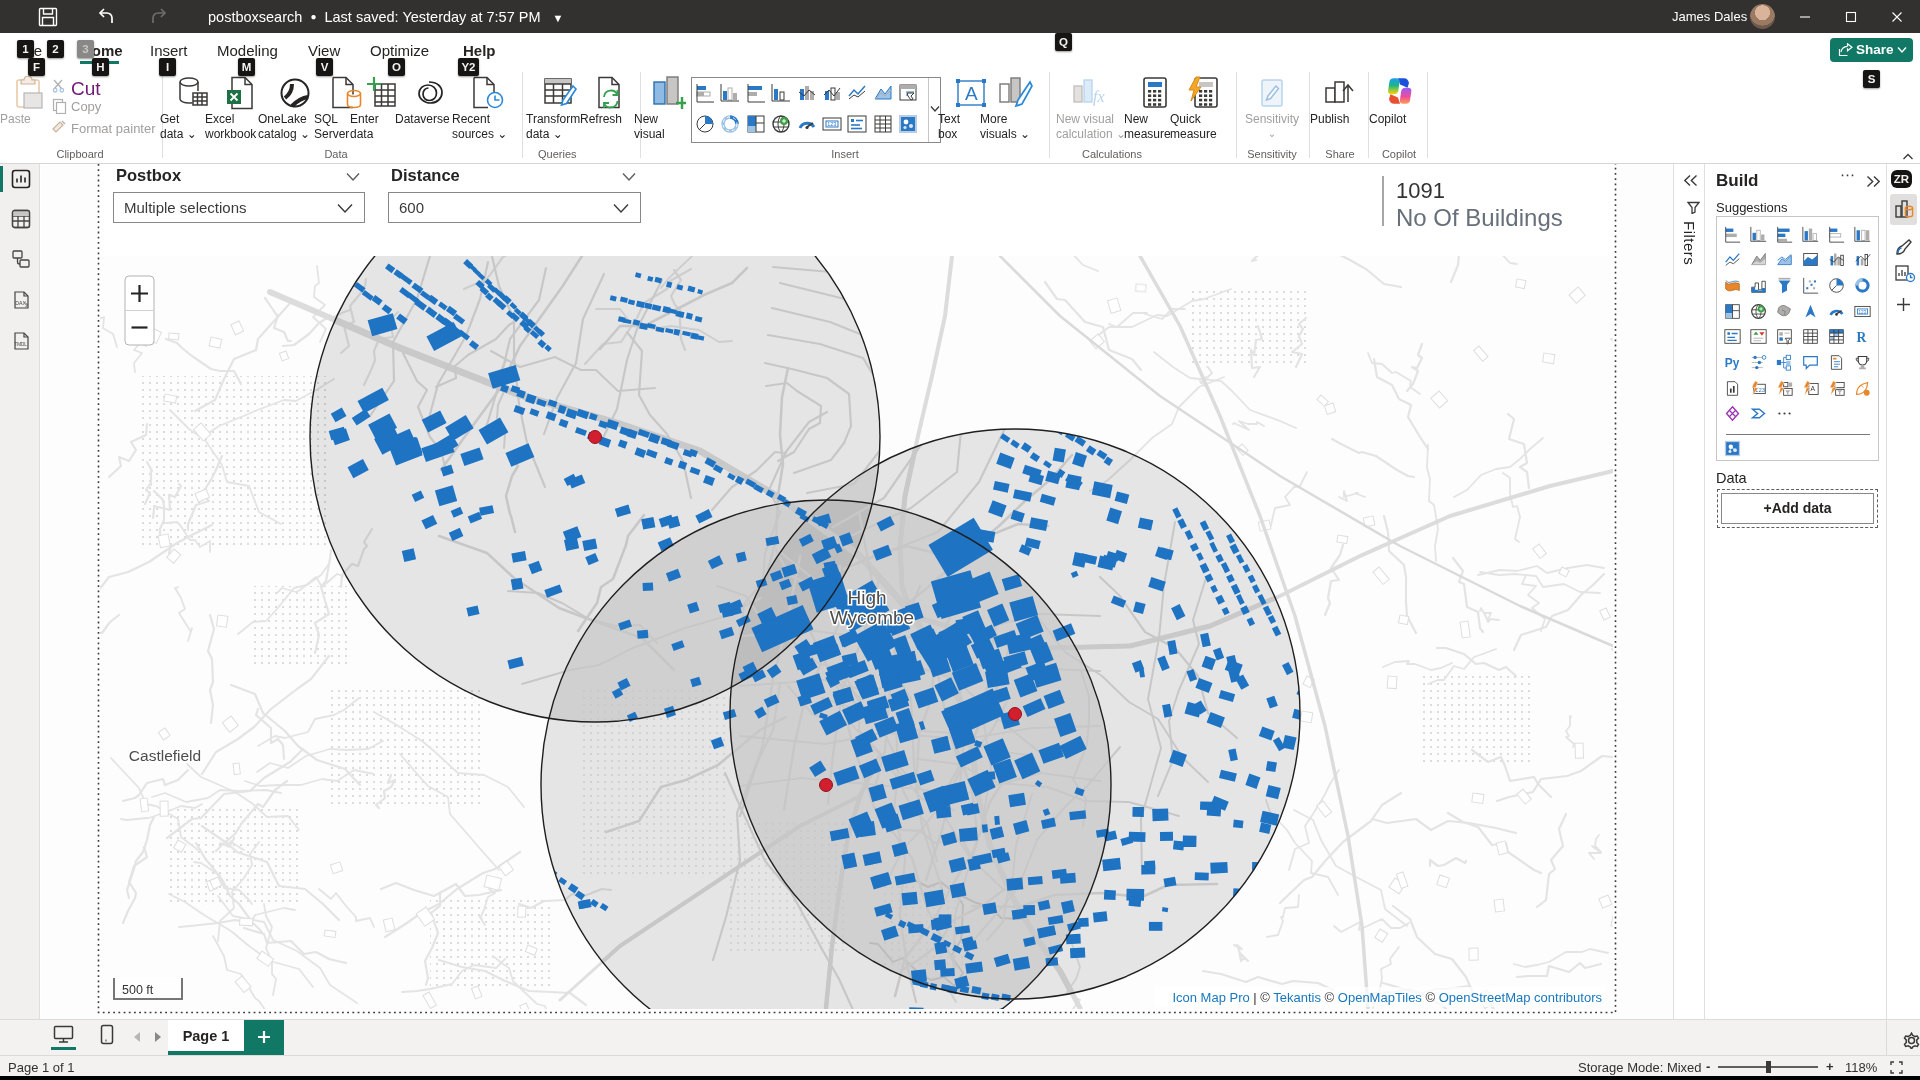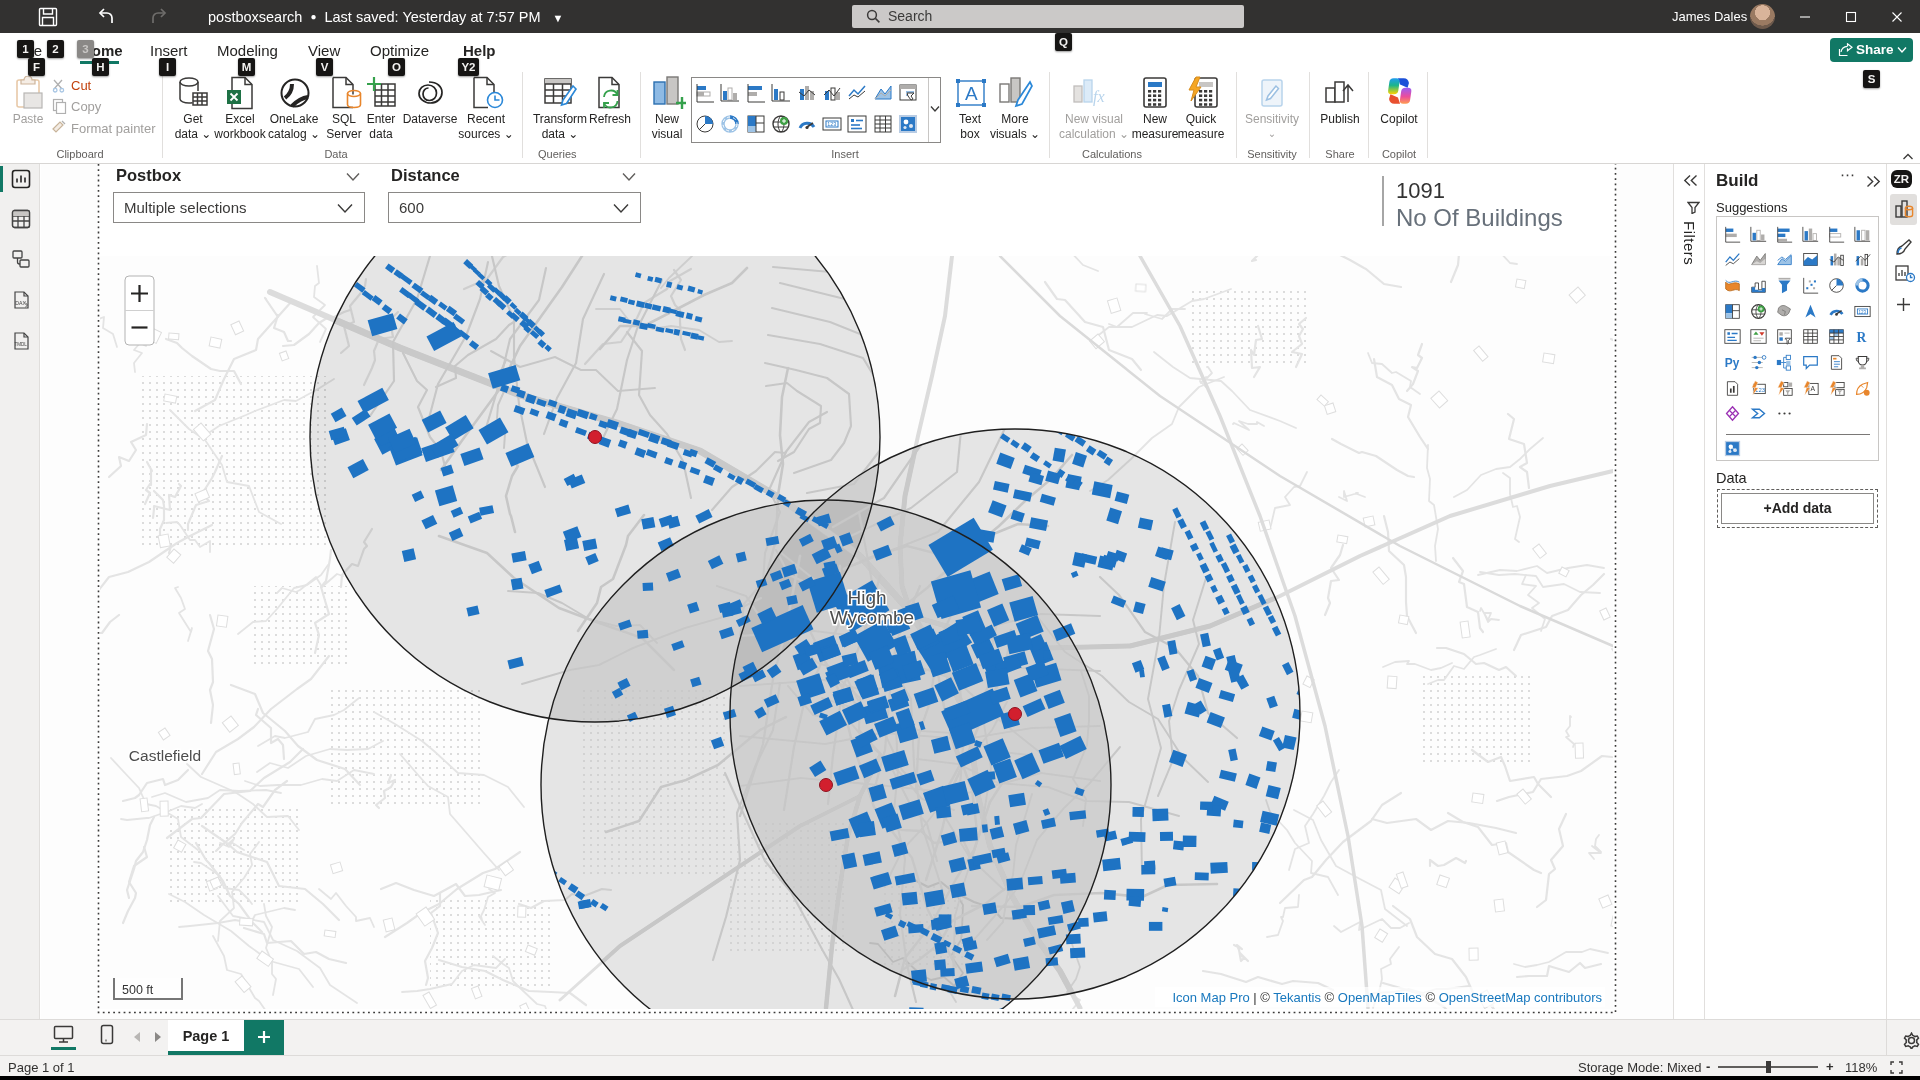--- a/index.html
+++ b/index.html
@@ -2,21 +2,21 @@
 <html><head><meta charset="utf-8"><style>
 *{margin:0;padding:0;box-sizing:border-box}
 html,body{width:1920px;height:1080px;overflow:hidden;font-family:"Liberation Sans",sans-serif;background:#fff}
 .abs{position:absolute}
 #titlebar{position:absolute;left:0;top:0;width:1920px;height:33px;background:#323130;color:#fff}
 #titlebar .t{position:absolute;top:9px;font-size:14.5px;color:#fff;white-space:nowrap}
 #search{position:absolute;left:852px;top:5px;width:392px;height:23px;background:#cbc9c8;border-radius:2px;color:#3b3a39;font-size:14px;line-height:23px}
 #ribbon{position:absolute;left:0;top:33px;width:1920px;height:131px;background:#fff;border-bottom:1px solid #d8d6d4}
 .tab{position:absolute;top:9px;font-size:15px;color:#252423;white-space:nowrap}
 .keytip{position:absolute;background:#161514;color:#f3f2f1;font-size:11.5px;font-weight:bold;width:17px;height:18px;line-height:18px;text-align:center;border-radius:2px;box-shadow:0 1px 2px rgba(0,0,0,.4);z-index:60}
-.btnlabel{position:absolute;top:112px;font-size:12px;color:#252423;text-align:center;line-height:14.5px;white-space:nowrap}
+.btnlabel{position:absolute;top:112px;font-size:12px;color:#252423;text-align:left;line-height:14.5px;white-space:nowrap}
 .gray .btnlabel,.btnlabel.gray{color:#a19f9d}
 svg{display:block}
 #leftrail{position:absolute;left:0;top:164px;width:40px;height:855px;background:#f1f0ef;border-right:1px solid #e0dedc}
 #canvas{position:absolute;left:41px;top:164px;width:1632px;height:855px;background:#fdfdfd}
 #fstrip{position:absolute;left:1673px;top:164px;width:32px;height:855px;background:#fff;border-left:1px solid #e1dfdd;border-right:1px solid #e1dfdd}
 #build{position:absolute;left:1706px;top:164px;width:180px;height:855px;background:#fff}
 #rrail{position:absolute;left:1886px;top:164px;width:34px;height:855px;background:#fff;border-left:1px solid #e1dfdd}
 #pagestrip{position:absolute;left:0;top:1019px;width:1920px;height:36px;background:#f3f2f1;border-top:1px solid #dddbd9}
 #statusbar{position:absolute;left:0;top:1055px;width:1920px;height:21px;background:#f3f2f1;border-top:1px solid #dddbd9;font-size:13px;color:#323130}
 #blackbar{position:absolute;left:0;top:1076px;width:1920px;height:4px;background:#000}
@@ -30,27 +30,20 @@
     </svg>
     <svg class="abs" style="left:96px;top:7px" width="20" height="20" viewBox="0 0 20 20" fill="none" stroke="#fff" stroke-width="1.7">
       <path d="M16 16 v-5 a5 5 0 0 0 -5 -5 h-7"></path>
       <path d="M8 2 4 6 8 10" fill="none"></path>
     </svg>
     <svg class="abs" style="left:149px;top:7px" width="20" height="20" viewBox="0 0 20 20" fill="none" stroke="#6f6d6b" stroke-width="1.7">
       <path d="M4 16 v-5 a5 5 0 0 1 5 -5 h7"></path>
       <path d="M12 2 16 6 12 10" fill="none"></path>
     </svg>
     <div class="t" style="left:208px">postboxsearch&nbsp;&nbsp;<span style="font-size:10px;vertical-align:2px">●</span>&nbsp;&nbsp;Last saved: Yesterday at 7:57 PM&nbsp;&nbsp;&nbsp;<span style="font-size:11px">▼</span></div>
-    <div id="search">
-      <svg class="abs" style="left:14px;top:4px" width="15" height="15" viewBox="0 0 15 15" fill="none" stroke="#3b3a39" stroke-width="1.5">
-        <circle cx="6" cy="6" r="4.4"></circle>
-        <path d="M9.4 9.4 13.4 13.4"></path>
-      </svg>
-      <span style="position:absolute;left:36px">Search</span>
-    </div>
     <div class="t" style="left:1672px;font-size:13px">James Dales</div>
     <div class="abs" style="left:1750px;top:4px;width:25px;height:25px;border-radius:50%;background:radial-gradient(circle at 50% 35%,#d9b49a 0 36%,#9a7a62 37% 62%,#6e5a4c 63%)"></div>
     <svg class="abs" style="left:1799px;top:11px" width="12" height="12" viewBox="0 0 12 12" stroke="#fff" stroke-width="1.1">
       <path d="M1 6 h10"></path>
     </svg>
     <svg class="abs" style="left:1845px;top:11px" width="12" height="12" viewBox="0 0 12 12" fill="none" stroke="#fff" stroke-width="1.1">
       <rect x="1.5" y="1.5" width="9" height="9"></rect>
     </svg>
     <svg class="abs" style="left:1891px;top:11px" width="12" height="12" viewBox="0 0 12 12" stroke="#fff" stroke-width="1.1">
       <path d="M1.5 1.5 10.5 10.5 M10.5 1.5 1.5 10.5"></path>
@@ -98,21 +91,21 @@
     <rect x="3" y="4" width="22" height="27" rx="2" stroke="#e8c9a8" stroke-width="1.6" fill="#fff"></rect>
     <path d="M10 4 a4 4 0 0 1 8 0 h3 v4 h-14 v-4 z" fill="#f5ede5" stroke="#cdb49a" stroke-width="1.2"></path>
     <rect x="10" y="17" width="18" height="15" fill="#e8e6e4" stroke="#b8b6b4" stroke-width="1.2"></rect>
   </svg>
 <div class="btnlabel gray" style="left:0px;width:56px">Paste</div>
 <svg class="abs" style="left:52px;top:78px" width="15" height="15" viewBox="0 0 15 15" fill="none" stroke="#a8c6e4" stroke-width="1.3">
     <path d="M2 2 L10 11 M10 2 L2 11" stroke="#b0b0b0"></path>
     <circle cx="3.2" cy="12.2" r="1.8"></circle>
     <circle cx="9.8" cy="12.2" r="1.8"></circle>
   </svg>
-<div class="abs" style="left:71px;top:78px;font-size:13px;color:#c2410c">Cut</div>
+<div class="abs" style="left:71px;top:78px;font-size:19px;color:#701a75">Cut</div>
 <svg class="abs" style="left:52px;top:98px" width="15" height="16" viewBox="0 0 15 16" fill="none" stroke="#b0b0b0" stroke-width="1.2">
     <rect x="1.5" y="1.5" width="9" height="11" fill="#fff"></rect>
     <rect x="4.5" y="4.5" width="9" height="11" fill="#fff"></rect>
   </svg>
 <div class="abs" style="left:71px;top:99px;font-size:13px;color:#a19f9d">Copy</div>
 <svg class="abs" style="left:51px;top:120px" width="17" height="16" viewBox="0 0 17 16" fill="none" stroke="#c8b49a" stroke-width="1.2">
     <path d="M2 9 L9 2 l3 3 -7 7 z" fill="#f3ece4"></path>
     <path d="M11 1 l3 3" stroke="#b0b0b0"></path>
   </svg>
 <div class="abs" style="left:71px;top:121px;font-size:13px;color:#a19f9d">Format painter</div>

